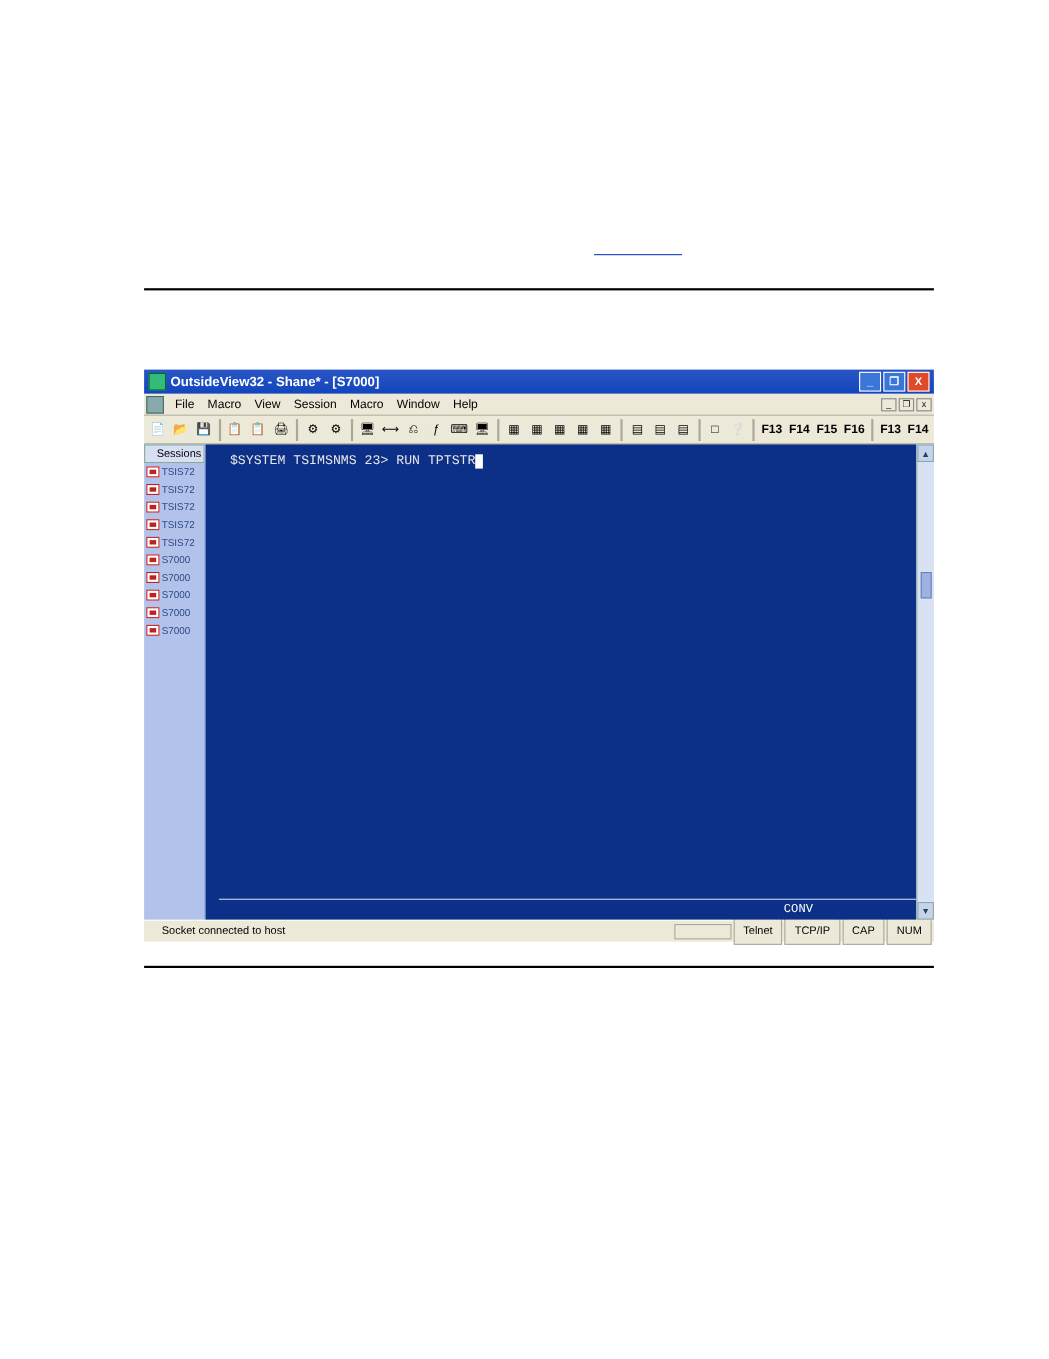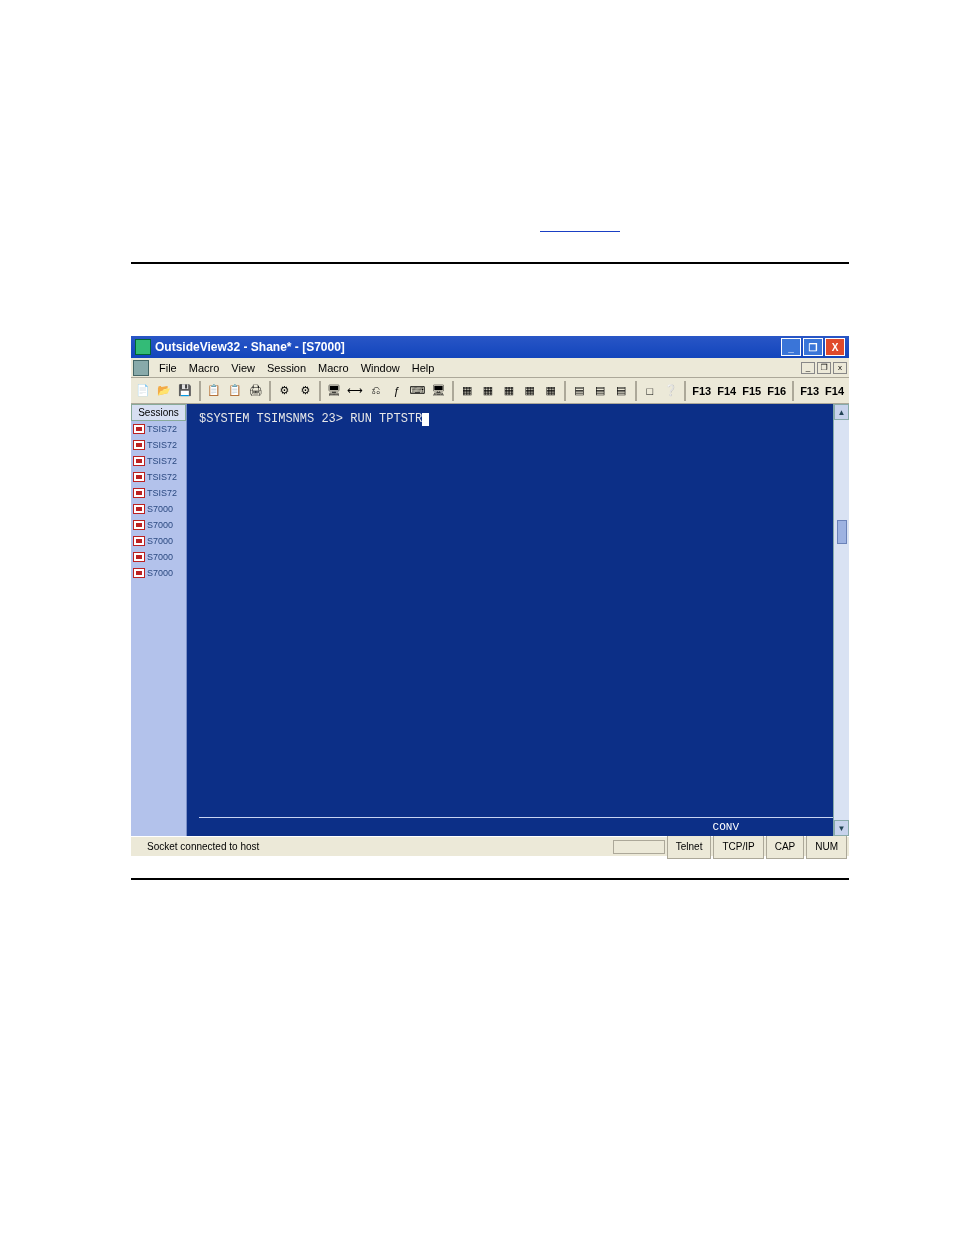--- a/index.html
+++ b/index.html
@@ -30,26 +30,26 @@
   
   .toolbar { height:26px; background:#ece9d8; border-bottom:1px solid #aca899; display:flex; align-items:center; padding:0 2px; }
   .tbtn { width:20px; height:20px; background:#ece9d8; border:1px solid #ece9d8; margin:0 1px; display:flex; align-items:center; justify-content:center; font-size:11px; }
   .tsep { width:2px; height:20px; background:#aca899; margin:0 3px; }
   .fkeys { margin-left:auto; display:flex; align-items:center; }
   .fkeys span { font-weight:bold; font-size:11px; padding:0 3px; }
 
   
   .client { display:flex; height:432px; }
   .sidebar { width:56px; background:#b3c2eb; border-right:1px solid #7a8fc7; }
-  .sidehdr { background:#d7dff2; border:1px solid #8a9; padding:2px 2px; font-size:10px; text-align:center; }
+  .sidehdr { background:#d7dff2; border:1px solid #8a9; padding:2px 2px; font-size:10px; text-align:right; }
   .sitem { display:flex; align-items:flex-start; gap:2px; padding:3px 2px; font-size:9px; color:#2b4980; }
   .sico { width:12px; height:10px; border:1px solid #b22; background:#fff; position:relative; }
   .sico::after{content:'';position:absolute;left:2px;top:2px;width:6px;height:4px;background:#b22;}
   .term { flex:1; background:#0c2f87; position:relative; color:#e8e8e8; font-family:"Courier New",monospace; font-size:12px; }
-  .term .line { position:absolute; left:12px; top:8px; white-space:pre; }
+  .term .line { position:absolute; left:22px; top:8px; white-space:pre; }
   .cursor { display:inline-block; width:7px; height:13px; background:#fff; vertical-align:text-bottom; }
   .vscroll { width:16px; background:#d9e2f3; border-left:1px solid #8aa; position:relative; }
   .vscroll .up,.vscroll .down{height:16px;background:#c7d3ec;border:1px solid #8aa;display:flex;align-items:center;justify-content:center;font-size:8px;color:#245;}
   .vscroll .thumb{position:absolute;right:2px;top:116px;width:10px;height:24px;background:#9db2e1;border:1px solid #6a82b8;}
   .convbar { position:absolute; right:94px; bottom:3px; color:#fff; font-family:"Courier New",monospace; font-size:11px; }
   .termline { position:absolute; left:12px; right:0px; bottom:18px; height:1px; background:#c8d4f2; }
 
   
   .status { height:20px; background:#ece9d8; border-top:1px solid #fff; display:flex; align-items:center; font-size:10px; }
   .status .msg { flex:1; padding-left:16px; }

